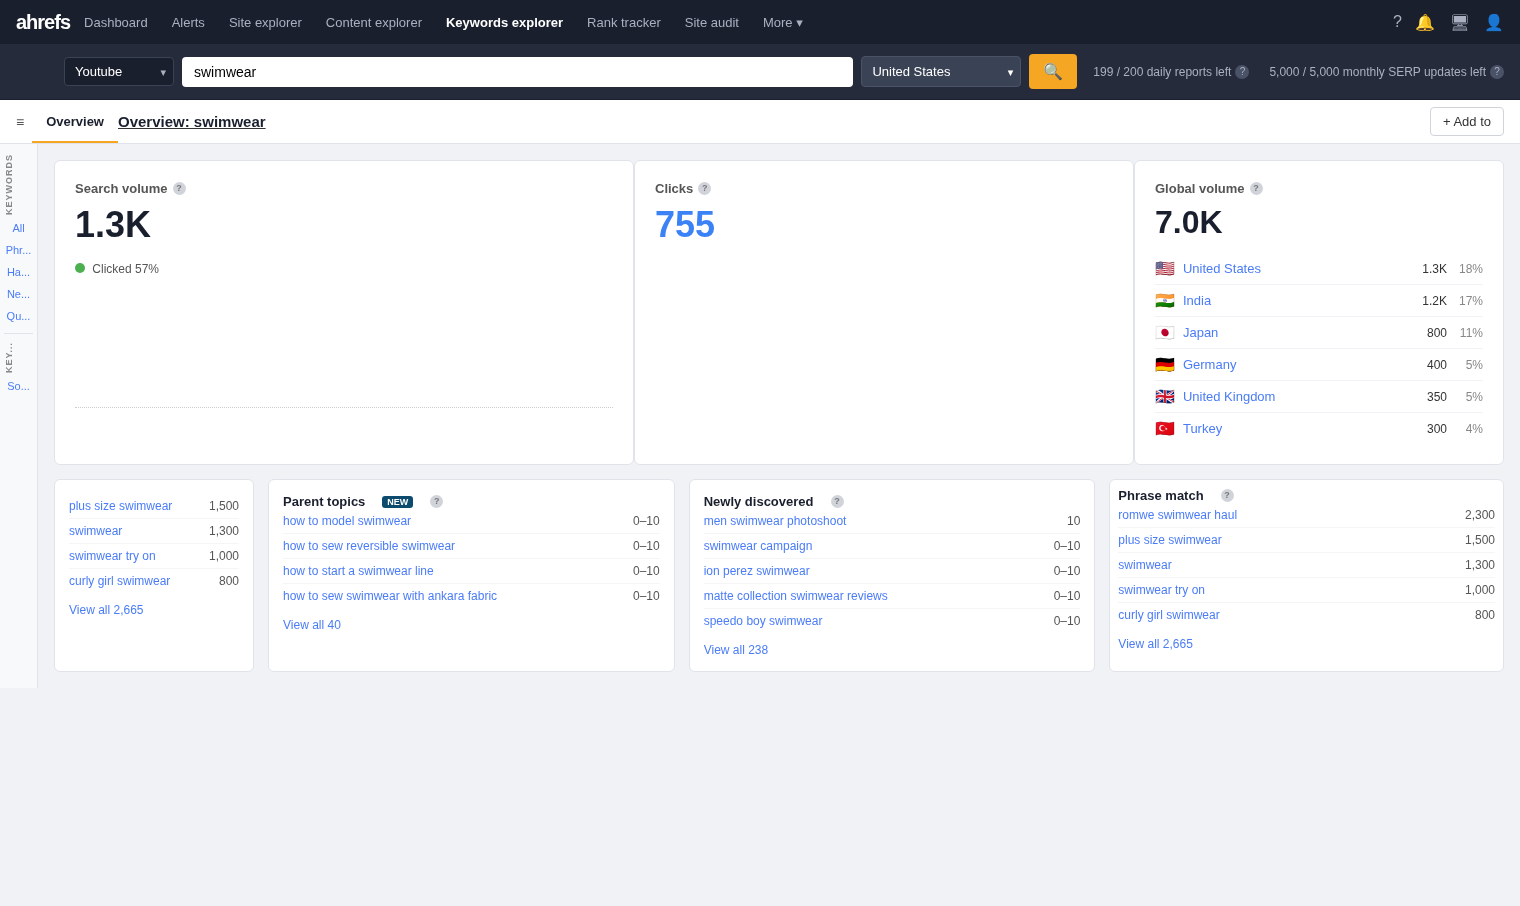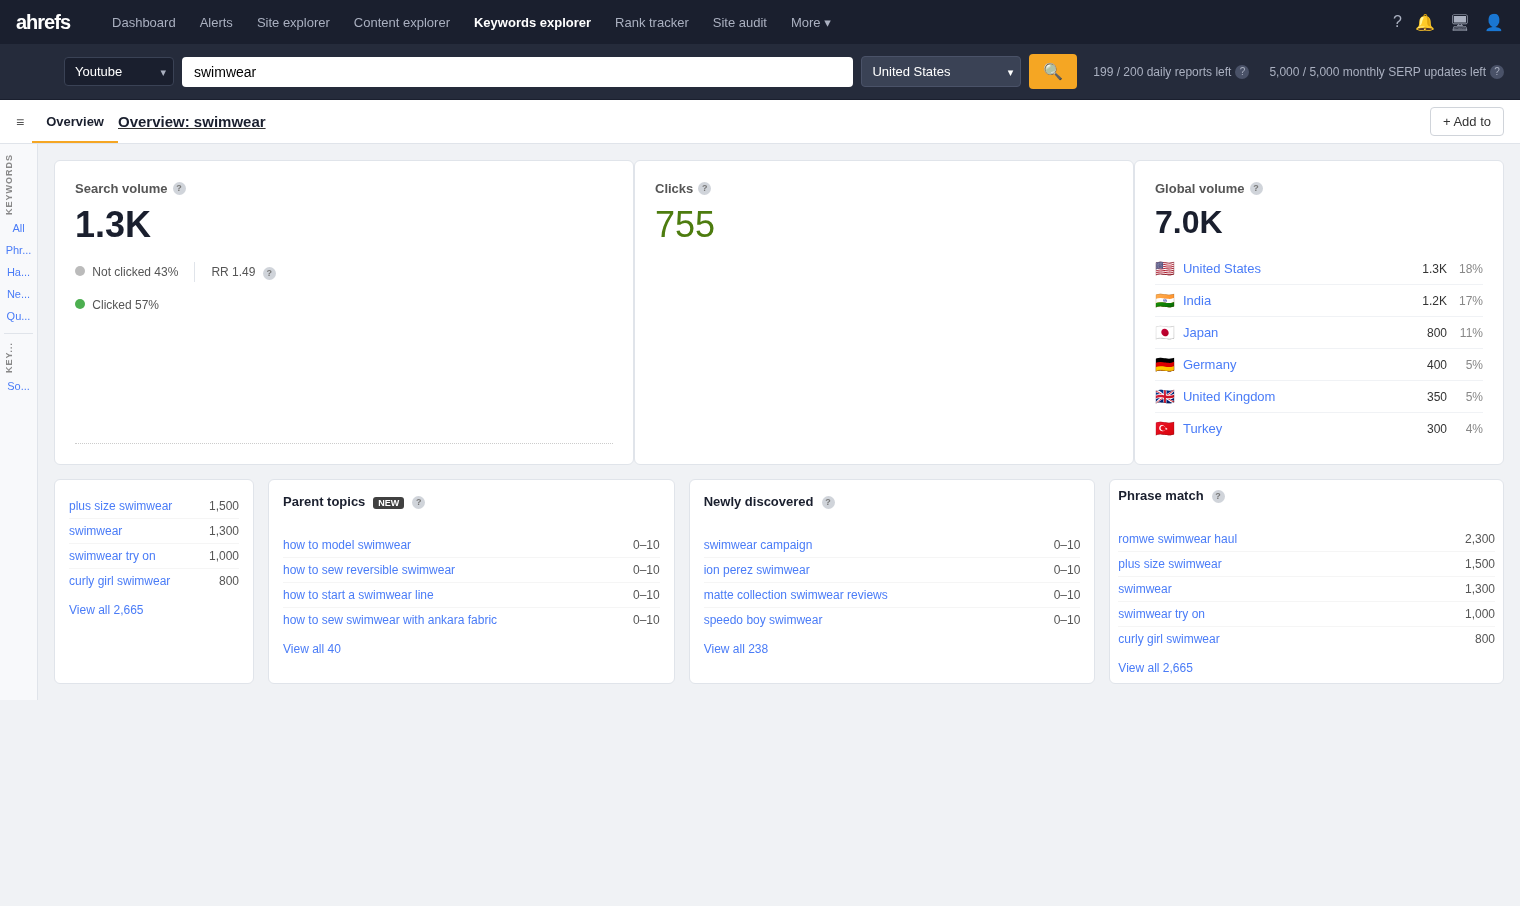--- a/index.html
+++ b/index.html
@@ -11,21 +11,21 @@
       display: flex;
       align-items: center;
       padding: 0 16px;
       height: 44px;
       gap: 4px;
     }
     .nav-logo {
       color: #f5a623;
       font-weight: 900;
       font-size: 20px;
-      margin-right: 28px;
+      margin-right: 0;
       letter-spacing: -1px;
     }
     .nav-logo span { color: #fff; }
     .nav-link {
       color: #aab0c0;
       text-decoration: none;
       padding: 4px 10px;
       font-size: 13px;
       border-radius: 3px;
       cursor: pointer;
@@ -212,22 +212,22 @@
       margin-bottom: 8px;
     }
     .card-value {
       font-size: 36px;
       font-weight: 700;
       color: #1a1f2e;
       margin-bottom: 16px;
     }
     .clicks-value {
       font-size: 36px;
-      font-weight: 400;
-      color: #4d7c0f;
+      font-weight: 700;
+      color: #3b82f6;
     }
 
     .stats-row {
       display: flex;
       align-items: center;
       gap: 16px;
       margin-bottom: 16px;
       font-size: 12px;
       color: #555;
     }
@@ -308,27 +308,27 @@
     .country-pct {
       font-size: 12px;
       color: #888;
       min-width: 28px;
       text-align: right;
     }
     .bottom-card-title {
       font-size: 13px;
       font-weight: 700;
       color: #1a1f2e;
-      margin-bottom: 24px;
-      display: flex;
-      align-items: flex-end;
-      gap: 8px;
+      margin-bottom: 0;
+      display: flex;
+      align-items: center;
+      gap: 17px;
     }
     .new-badge {
-      background: #404040;
+      background: #0c4a6e;
       color: #fff;
       font-size: 9px;
       font-weight: 700;
       padding: 1px 5px;
       border-radius: 3px;
     }
     .table-row {
       display: flex;
       align-items: center;
       padding: 5px 0;
@@ -443,31 +443,20 @@
   <div style="flex:1; padding:16px; display:flex; flex-direction:column; gap:14px;">
 
     <div style="display:flex; align-items:stretch;">
 
       <div class="card" style="flex:0 0 580px;">
         <div class="card-label">
           <span>Search volume</span>
           <span class="info-icon">?</span>
         </div>
         <div class="card-value">1.3K</div>
-        <div class="stats-row">
-          <div>
-            <span class="stat-dot grey"></span>
-            <span>Not clicked 43%</span>
-          </div>
-          <span class="rr-divider"></span>
-          <div>
-            <span>RR 1.49</span>
-            <span class="info-icon" style="margin-left:4px;">?</span>
-          </div>
-        </div>
         <div style="margin-bottom:12px;font-size:12px;color:#555;">
           <span class="stat-dot green"></span>
           <span>Clicked 57%</span>
         </div>
 
         <div class="chart-container">
           <div class="chart-bars" id="chart-bars">
               <div class="bar-group">
                 <div class="bar grey" style="height: 13.3333%;"></div>
                 <div class="bar green" style="height: 16%;"></div>
@@ -698,20 +687,24 @@
         <div class="view-all">View all 40</div>
       </div>
 
       <div class="card" style="flex:1; padding:14px;">
         <div class="bottom-card-title">
           <span>Newly discovered</span>
           <span class="info-icon">?</span>
         </div>
         <div id="newly-discovered-rows">
             <div class="table-row">
+    <a class="table-link">men swimwear photoshoot</a>
+    <span class="table-val">10</span>
+  </div>
+            <div class="table-row">
     <a class="table-link">swimwear campaign</a>
     <span class="table-val">0–10</span>
   </div>
             <div class="table-row">
     <a class="table-link">ion perez swimwear</a>
     <span class="table-val">0–10</span>
   </div>
             <div class="table-row">
     <a class="table-link">matte collection swimwear reviews</a>
     <span class="table-val">0–10</span>

